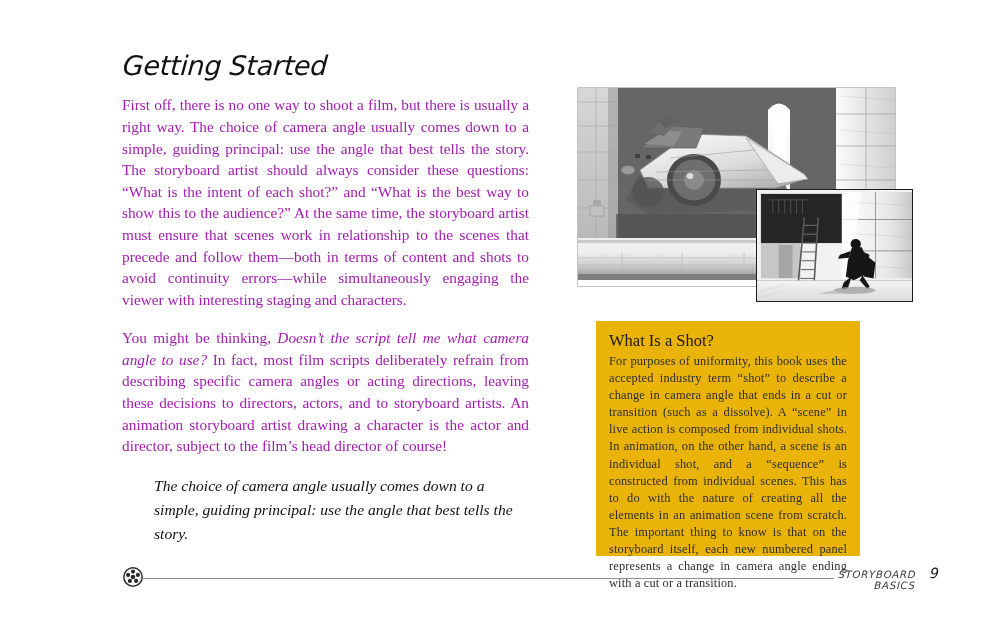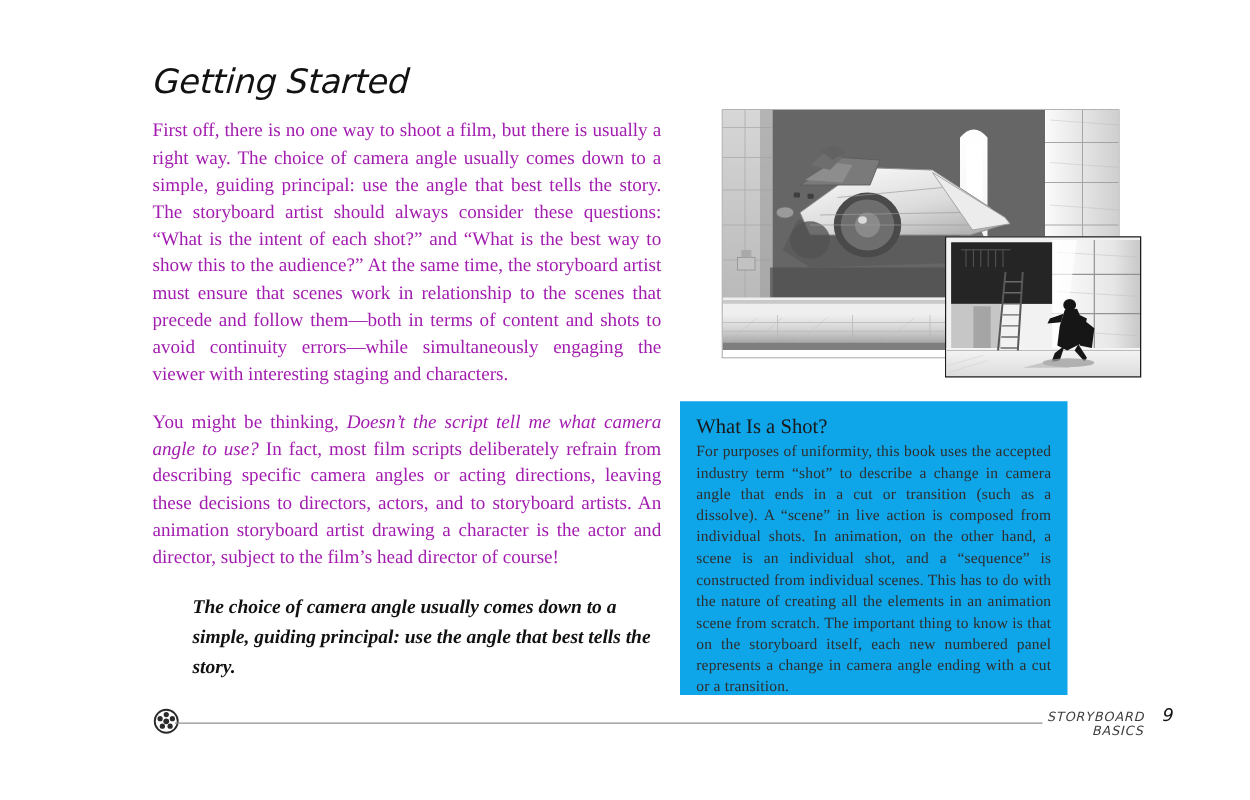--- a/index.html
+++ b/index.html
@@ -44,21 +44,21 @@
     color: #a21caf;
     text-align: justify;
     margin: 0 0 17px 0;
     -webkit-hyphens: none;
     hyphens: none;
   }
   .body-par em { font-style: italic; }
 
   .pullquote {
     font-family: "Liberation Serif", "DejaVu Serif", serif;
-    font-weight: bold;
+    font-weight: normal;
     font-style: italic;
     font-size: 15.6px;
     line-height: 24px;
     color: #111111;
     margin: 13px 0 0 32px;
     width: 375px;
     text-align: left;
   }
 
   
@@ -91,25 +91,25 @@
     background: #dedede;
     border: 1.4px solid #1d1d1d;
     box-sizing: border-box;
   }
 
   .art-svg { display: block; width: 100%; height: 100%; }
 
   
   .sidebar-box {
     position: absolute;
-    left: 544px;
+    left: 596px;
     top: 321px;
-    width: 310px;
+    width: 264px;
     height: 235px;
-    background: #0ea5e9;
+    background: #eab308;
     box-sizing: border-box;
     padding: 10px 13px 10px 13px;
   }
   .sidebar-title {
     font-family: "Liberation Serif", "DejaVu Serif", serif;
     font-size: 16.5px;
     line-height: 20px;
     color: #1a1a1a;
     margin: 0 0 2px 0;
     font-weight: 400;

